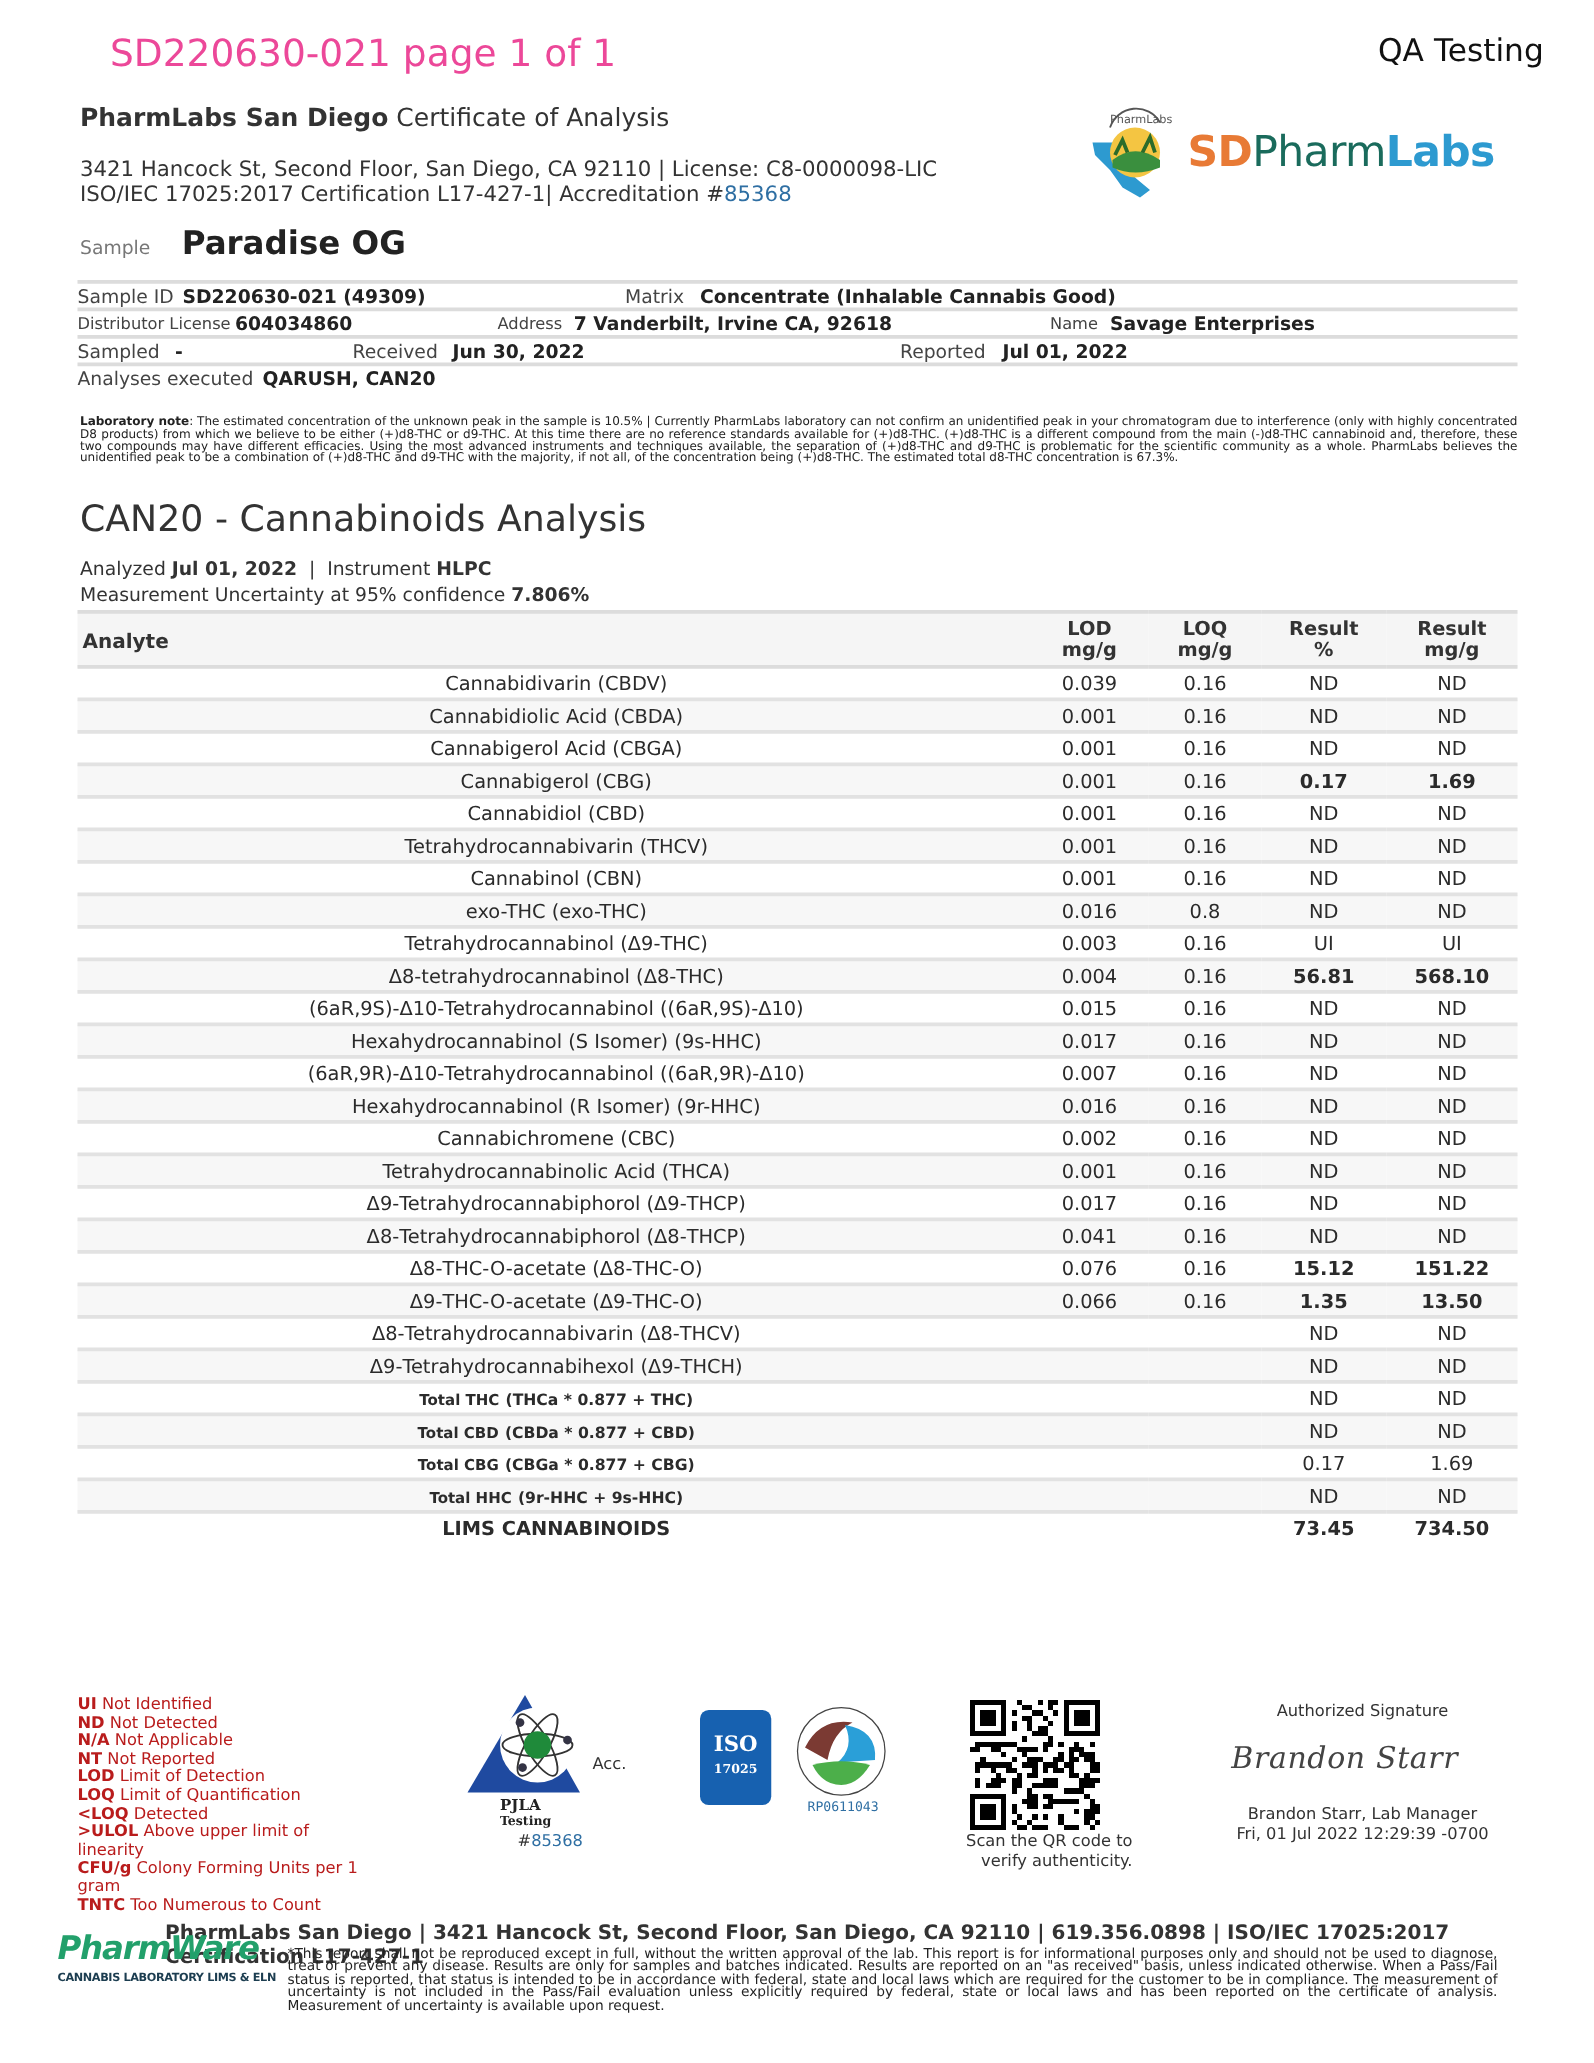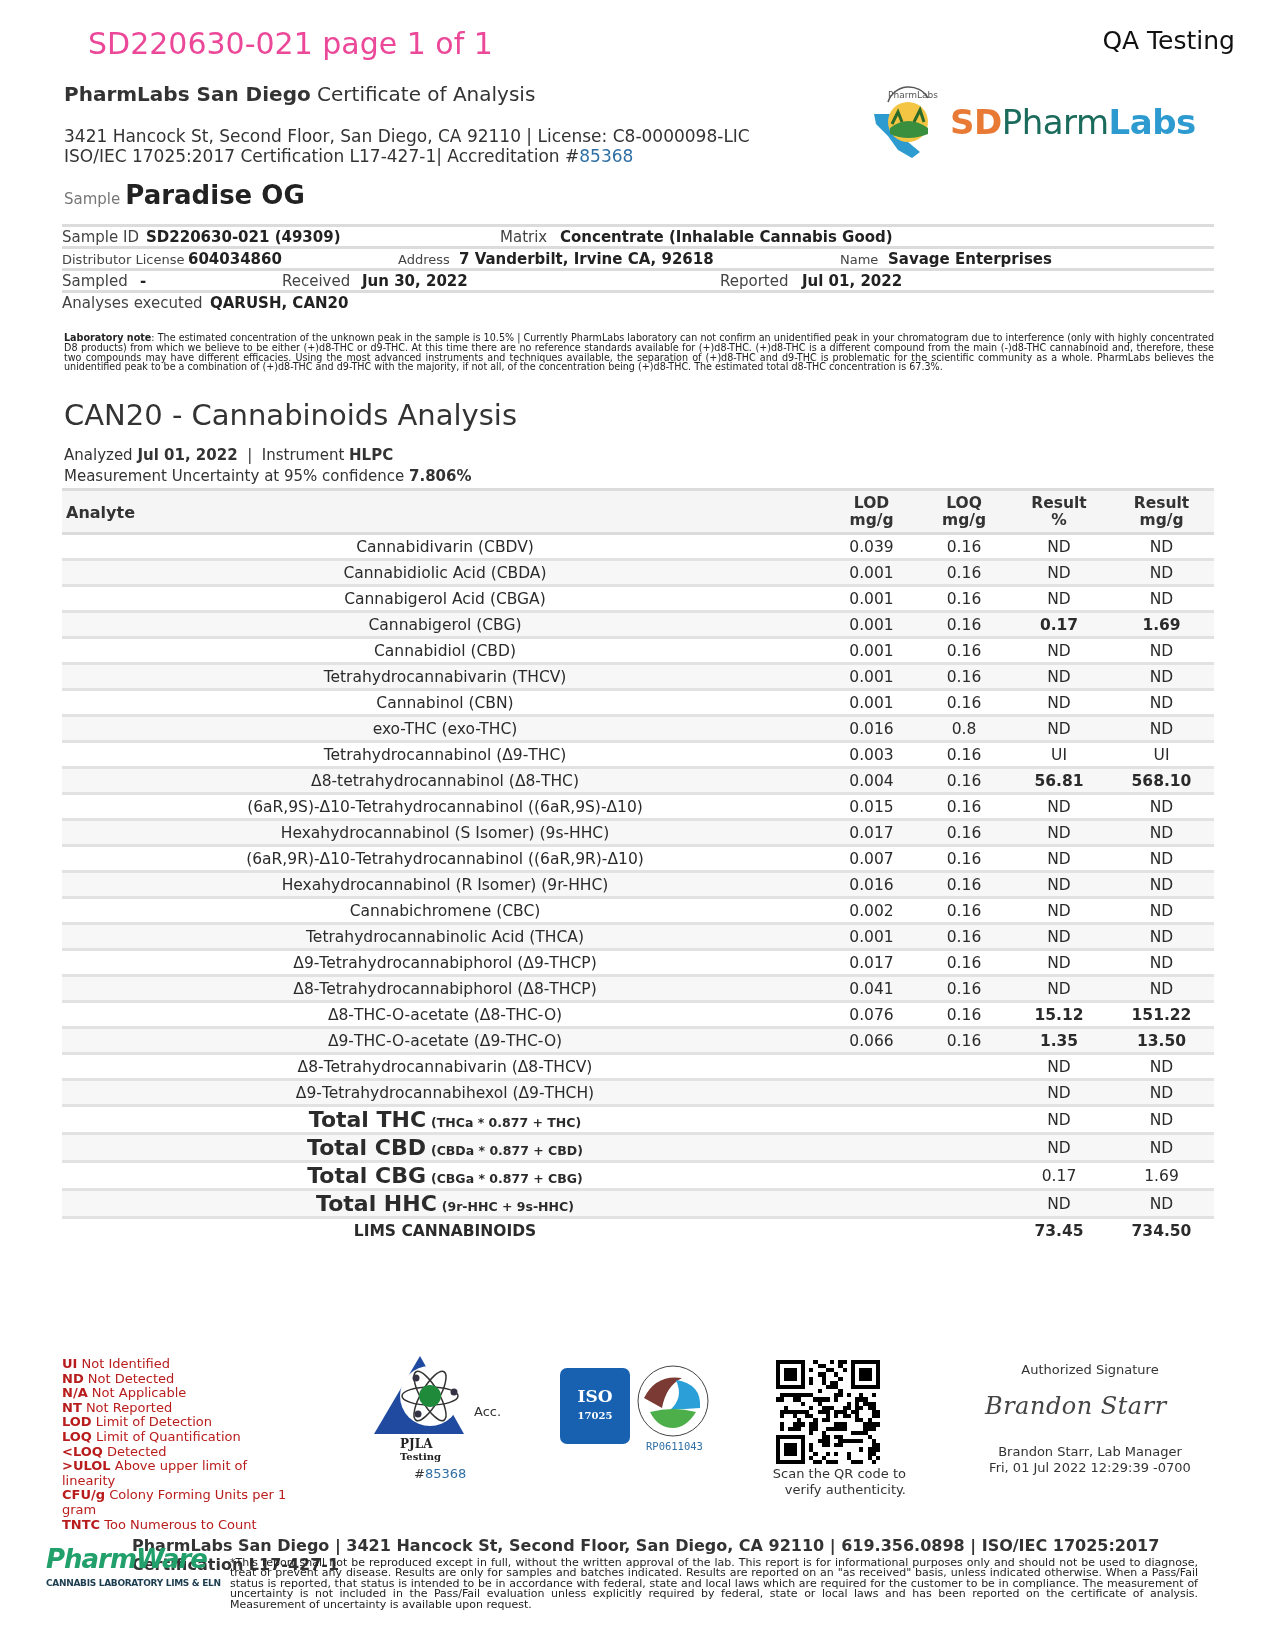--- a/index.html
+++ b/index.html
@@ -15,21 +15,21 @@
   .link-blue { color: #2f6fa3; }
 
   .logo { position: absolute; left: 868px; top: 84px; width: 350px; height: 80px; }
   .logo-text { position: absolute; left: 82px; top: 18px; font-size: 34px; letter-spacing: -0.5px; }
   .logo-sd { color: #e87a35; font-weight: bold; }
   .logo-pharm { color: #1a6b5c; }
   .logo-labs { color: #2d9ad0; font-weight: bold; }
 
   .sample-line { position: absolute; left: 64px; top: 180px; }
   .sample-label { font-size: 15px; color: #777; }
-  .sample-name { font-size: 26px; font-weight: bold; color: #222; margin-left: 0; }
+  .sample-name { font-size: 26px; font-weight: bold; color: #222; margin-left: 20px; }
 
   .info-table { position: absolute; left: 62px; top: 224px; width: 1152px; font-size: 15px; }
   .info-row { position: relative; height: 22px; border-top: 3px solid #dcdcdc; }
   .info-row.last { border-bottom: none; }
   .info-row span { position: absolute; top: 1px; white-space: nowrap; }
   .lbl { color: #444; }
   .lbl-sm { font-size: 13px; color: #444; }
   .val { font-weight: bold; color: #222; }
 
   .lab-note { position: absolute; left: 64px; top: 333px; width: 1150px; font-size: 9.6px; line-height: 9.8px; color: #222; text-align: justify; }
@@ -46,34 +46,34 @@
   .results td { height: 26px; border-bottom: 3px solid #e2e2e2; color: #2b2b2b; text-align: center; }
   .results td.analyte { text-align: center; padding-left: 4px; }
   .results tr.alt td { background: #f7f7f7; }
   .col-analyte { width: 762px; }
   .col-lod { width: 95px; }
   .col-loq { width: 90px; }
   .col-pct { width: 100px; }
   .col-mg { width: 105px; }
   .nd { color: #2e7d5a; }
   .num { color: #3a3fa0; font-weight: bold; }
-  .total-name { font-weight: bold; font-size: 22px; }
+  .total-name { font-weight: bold; font-size: 12px; }
   .total-formula { font-size: 12.5px; font-weight: bold; }
   .total-val { color: #222; }
   .results tr.grand td { border-bottom: none; font-weight: bold; }
 
   .legend { position: absolute; left: 62px; top: 1357px; font-size: 13px; line-height: 14.6px; color: #b91c1c; width: 230px; }
   .legend b { font-weight: bold; }
 
   .pjla { position: absolute; left: 370px; top: 1352px; width: 140px; height: 130px; }
   .pjla-label { position: absolute; left: 30px; top: 86px; font-family: "DejaVu Serif", serif; font-weight: bold; font-size: 12px; color: #222; line-height: 12px; }
   .pjla-acc { position: absolute; left: 104px; top: 52px; font-size: 13px; color: #333; }
   .pjla-num { position: absolute; left: 44px; top: 114px; font-size: 13px; color: #333; }
 
-  .iso { position: absolute; left: 560px; top: 1368px; width: 70px; height: 76px; background: #1761b0; border-radius: 7px; color: #fff; text-align: center; }
+  .iso { position: absolute; left: 560px; top: 1368px; width: 57px; height: 76px; background: #1761b0; border-radius: 7px; color: #fff; text-align: center; }
   .iso-top { font-family: "DejaVu Serif", serif; font-weight: bold; font-size: 17px; margin-top: 18px; }
   .iso-num { font-family: "DejaVu Serif", serif; font-weight: bold; font-size: 10px; margin-top: 4px; }
 
   .dea { position: absolute; left: 636px; top: 1364px; width: 74px; height: 74px; }
   .dea-num { position: absolute; left: 646px; top: 1440px; font-family: "DejaVu Sans Mono", monospace; font-size: 10.5px; color: #2f6fa3; }
 
   .qr { position: absolute; left: 776px; top: 1360px; width: 104px; height: 104px; }
   .qr-caption { position: absolute; left: 756px; top: 1466px; width: 150px; text-align: right; font-size: 13px; line-height: 16px; color: #333; }
 
   .sig-title { position: absolute; left: 970px; top: 1362px; width: 240px; text-align: center; font-size: 13px; color: #333; }

